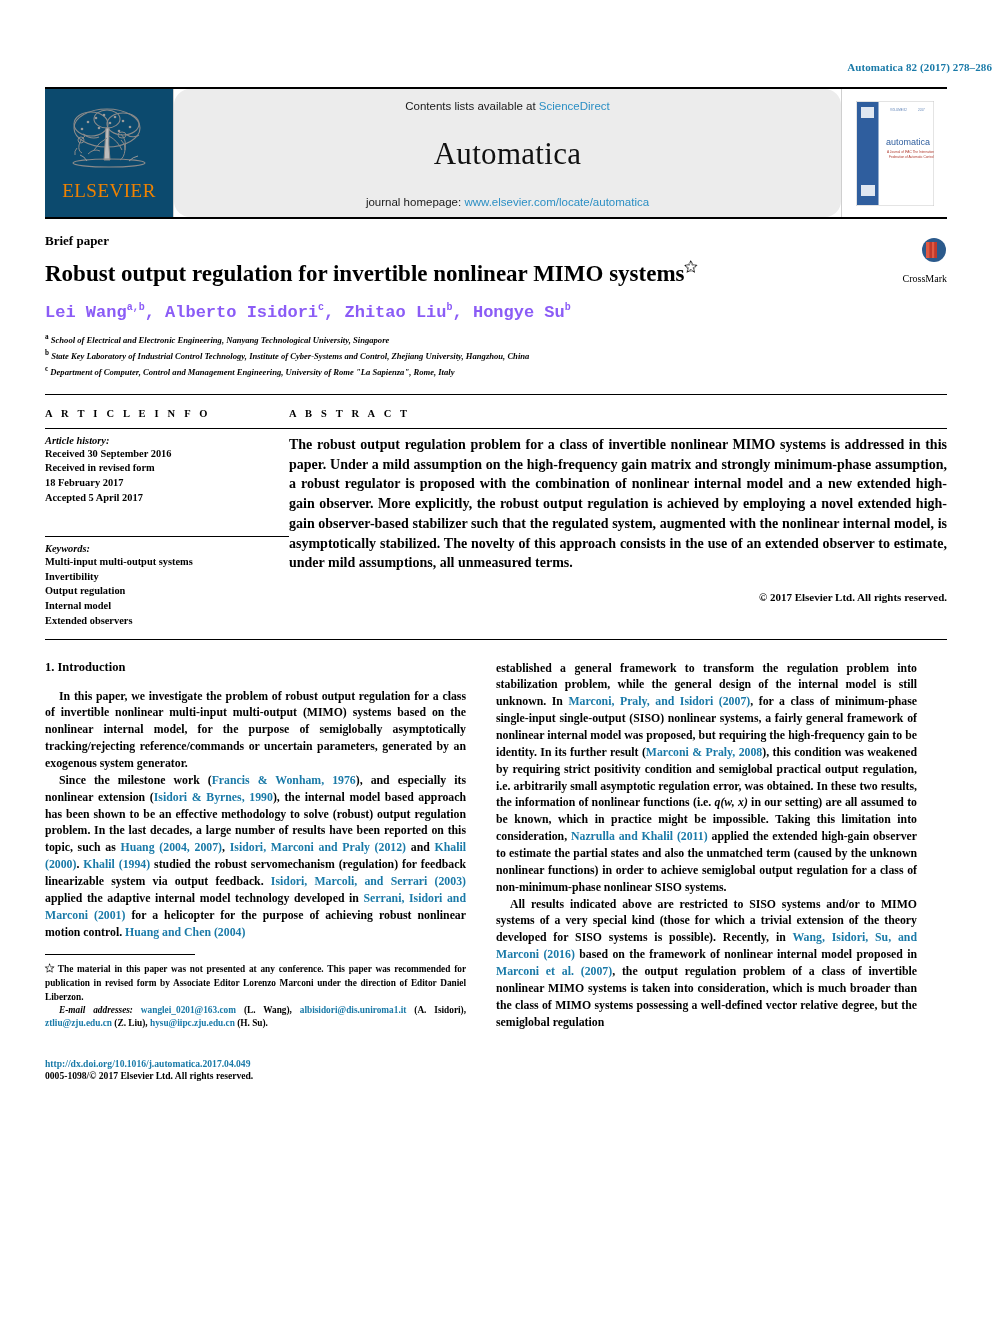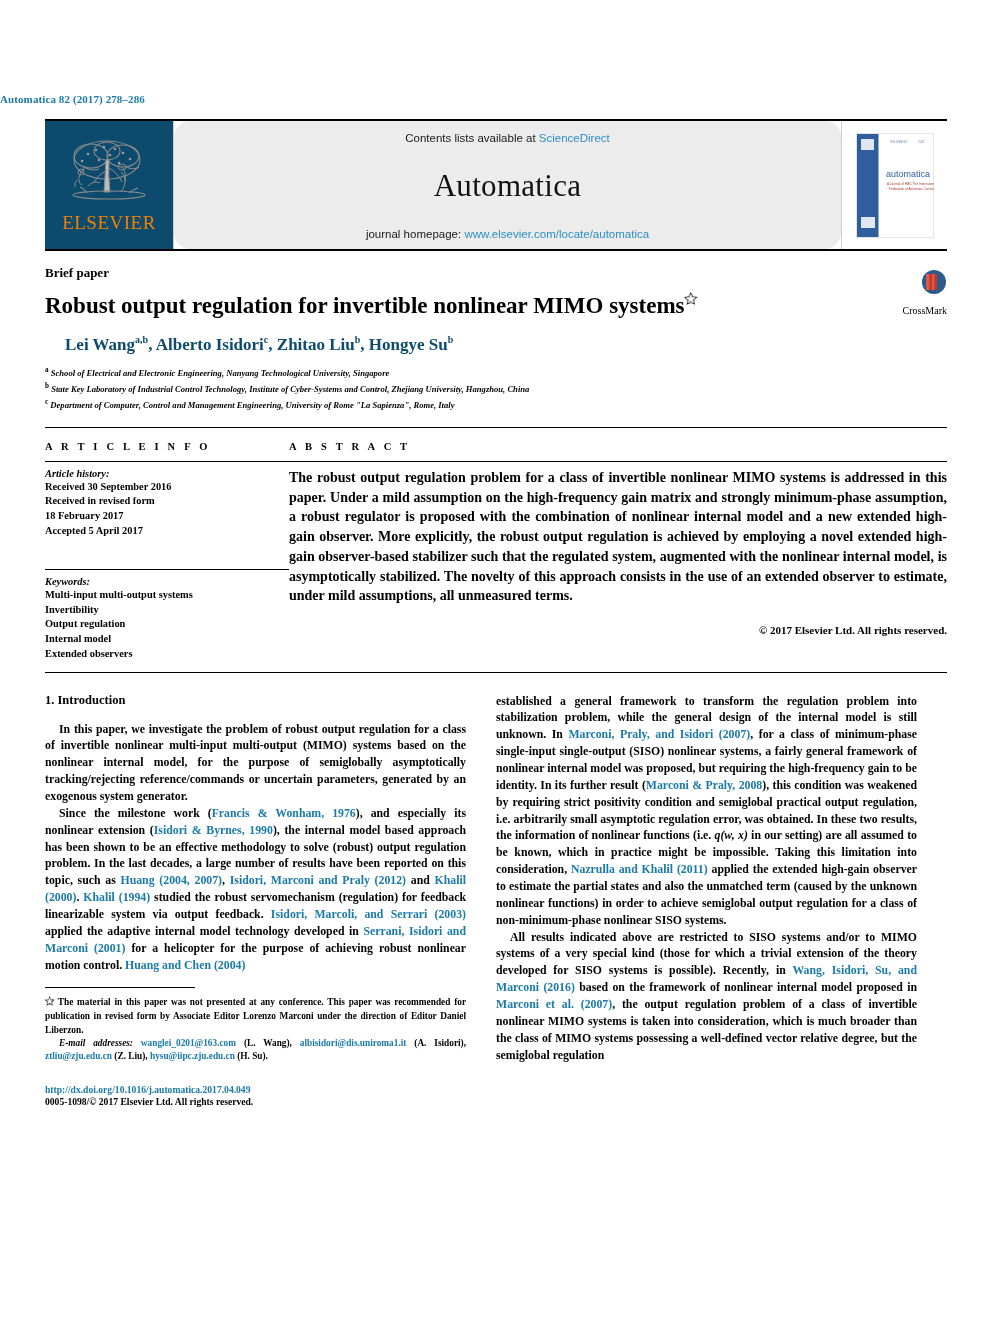--- a/index.html
+++ b/index.html
@@ -8,27 +8,26 @@
     background:#ffffff;
     font-family:"Liberation Serif", serif;
     color:#000;
     position:relative;
     overflow:hidden;
   }
   .page { position:relative; width:992px; height:1323px; padding:0; box-sizing:border-box; }
 
   
   .journal-ref {
-    text-align:left;
+    text-align:right;
     color:#1a7aa8;
     font-size:11px;
     font-weight:bold;
     padding-top:61px;
     letter-spacing:.1px;
-    margin-top:32px;
   }
 
   
   .masthead {
     margin:14px 45px 0 45px;
     border-top:2.5px solid #000;
     border-bottom:2.5px solid #000;
     display:flex;
     align-items:stretch;
     height:132px;
@@ -80,22 +79,22 @@
     font-weight:bold; font-size:13px; margin-bottom:9px;
     font-family:"Liberation Serif", serif;
   }
   .paper-title {
     font-size:23px; font-weight:bold; line-height:1.22;
     margin:0 0 14px 0; max-width:780px;
     font-family:"Liberation Serif", serif;
   }
   .paper-title .star { font-size:15px; vertical-align:super; }
   .authors {
-    color:#0c4a6e; font-size:17px; font-weight:bold;
-    margin-bottom:11px; font-family:Liberation Serif, serif;margin-left:20px;
+    color:#8b5cf6; font-size:17px; font-weight:bold;
+    margin-bottom:11px; font-family:Liberation Mono, monospace;
   }
   .authors sup { font-size:10px; font-weight:bold; }
   .affil {
     font-size:8.6px; font-style:italic; font-weight:bold;
     line-height:1.62; font-family:"Liberation Serif", serif;
   }
   .affil sup { font-style:normal; }
 
   .crossmark {
     position:absolute; right:0; top:18px;
@@ -151,21 +150,21 @@
 
   
   .footnote-wrap { margin-top:14px; }
   .footnote-rule { width:150px; border-top:1px solid #000; margin-bottom:6px; }
   .footnote {
     font-size:9.3px; line-height:1.44; text-align:justify; font-weight:bold;
   }
   .footnote .star-fn { font-size:11px; }
   .email-label { font-style:italic; }
   .lnk { color:#1a7aa8; }
-  .doi-line { font-size:9.6px; color:#1a7aa8; margin-top:20px; font-weight:bold; }
+  .doi-line { font-size:9.6px; color:#1a7aa8; margin-top:27px; font-weight:bold; }
   .issn-line { font-size:9.6px; font-weight:bold; margin-top:1px; }
 </style>
 </head>
 <body>
 
 <div class="page">
 
   <div class="journal-ref">Automatica 82 (2017) 278–286</div>
 
   <div class="masthead">

